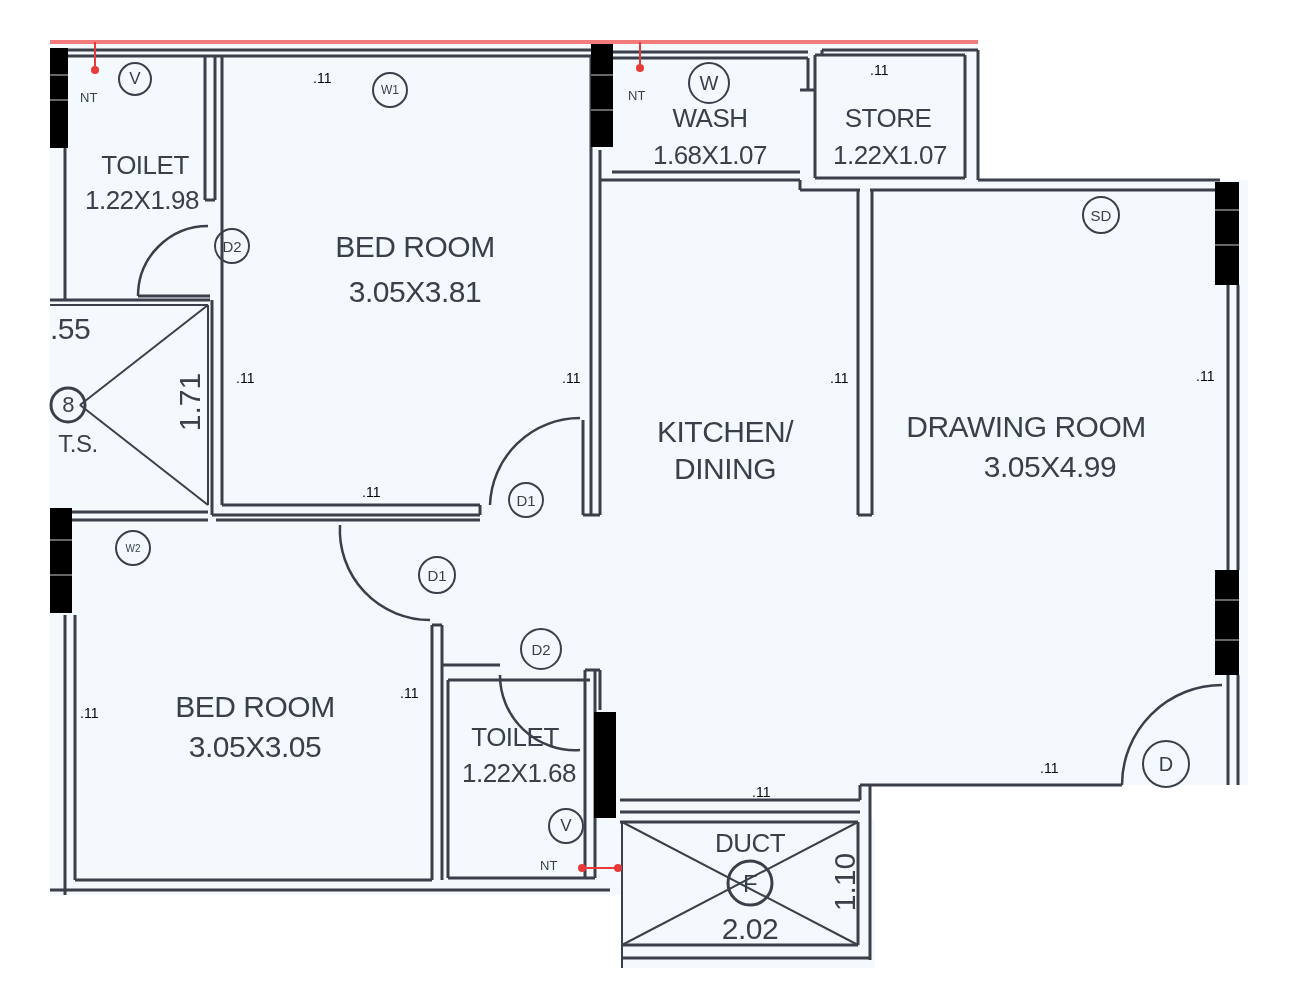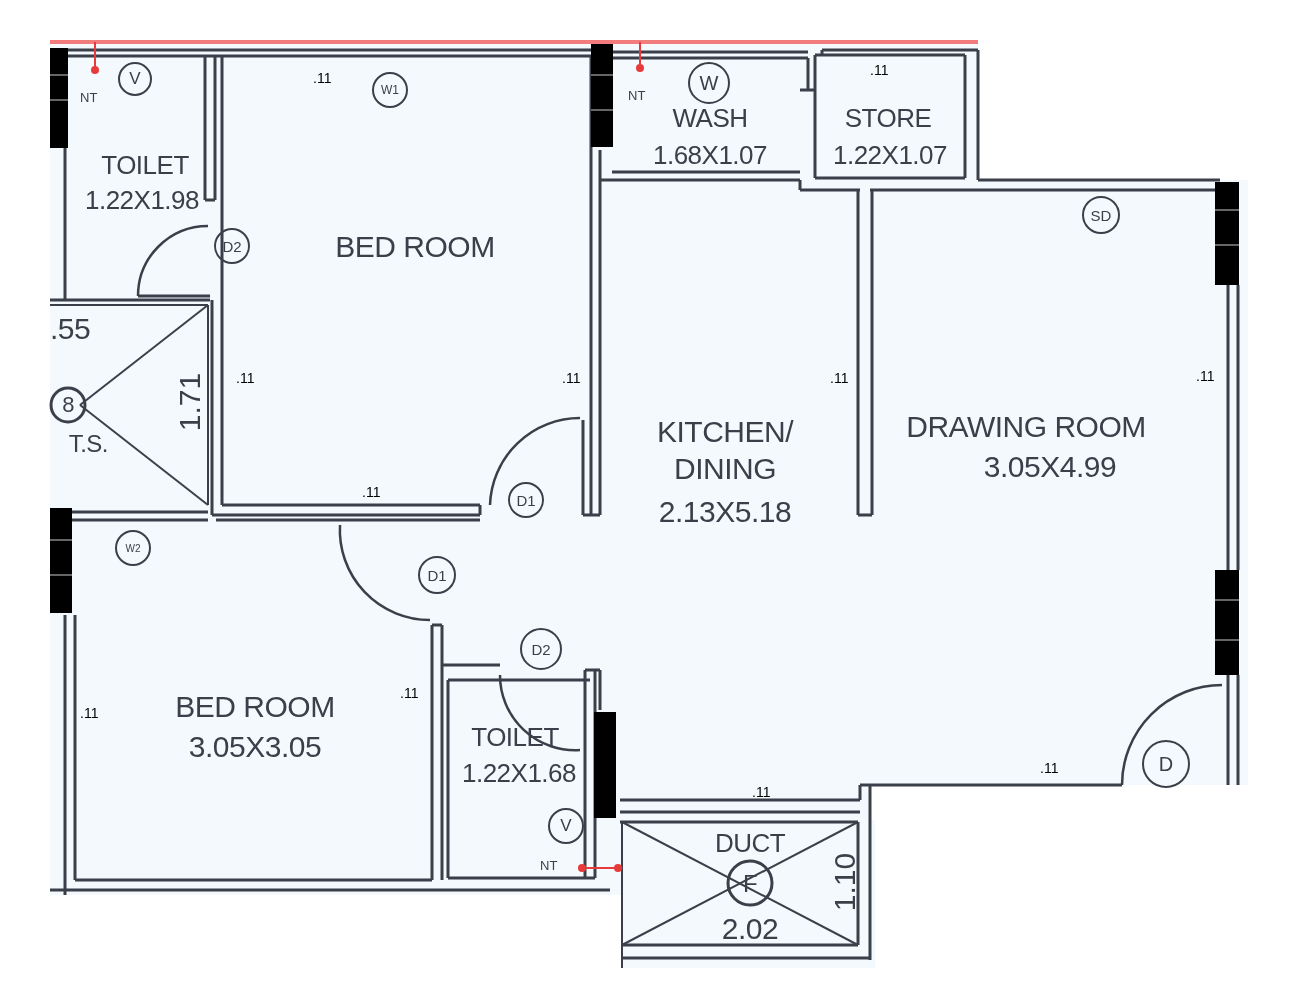--- a/index.html
+++ b/index.html
@@ -158,48 +158,48 @@
 
     <rect x="875" y="790" width="425" height="210" fill="#fff"></rect>
     <rect x="0" y="897" width="620" height="103" fill="#fff"></rect>
   </svg>
 
   
   <div class="lbl small-name" style="left:85px;top:150px;width:120px;">TOILET</div>
   <div class="lbl small-name" style="left:72px;top:185px;width:140px;">1.22X1.98</div>
 
   <div class="lbl room-name" style="left:300px;top:230px;width:230px;">BED ROOM</div>
+  <div class="lbl room-dim" style="left:300px;top:275px;width:230px;">3.05X3.81</div>
 
   <div class="lbl small-name" style="left:640px;top:103px;width:140px;">WASH</div>
   <div class="lbl small-name" style="left:635px;top:140px;width:150px;">1.68X1.07</div>
 
   <div class="lbl small-name" style="left:818px;top:103px;width:140px;">STORE</div>
   <div class="lbl small-name" style="left:815px;top:140px;width:150px;">1.22X1.07</div>
 
   <div class="lbl room-name" style="left:610px;top:452px;width:230px;">DINING</div>
   <div class="lbl room-name" style="left:610px;top:415px;width:230px;">KITCHEN/</div>
-  <div class="lbl room-dim" style="left:610px;top:495px;width:230px;">2.13X5.18</div>
 
   <div class="lbl room-name" style="left:866px;top:410px;width:320px;">DRAWING ROOM</div>
   <div class="lbl room-dim" style="left:890px;top:450px;width:320px;">3.05X4.99</div>
 
   <div class="lbl room-name" style="left:140px;top:690px;width:230px;">BED ROOM</div>
   <div class="lbl room-dim" style="left:140px;top:730px;width:230px;">3.05X3.05</div>
 
   <div class="lbl small-name" style="left:450px;top:722px;width:130px;">TOILET</div>
   <div class="lbl small-name" style="left:450px;top:758px;width:138px;">1.22X1.68</div>
 
   <div class="lbl small-name" style="left:690px;top:828px;width:120px;">DUCT</div>
   <div class="lbl room-dim" style="left:690px;top:912px;width:120px;">2.02</div>
   <div class="vert" style="left:810px;top:865px;width:70px;text-align:center;">1.10</div>
   <div class="lbl" style="left:735px;top:870px;width:30px;font-size:24px;">F</div>
 
   <div class="lbl room-dim" style="left:50px;top:312px;width:50px;text-align:left;">.55</div>
   <div class="vert" style="left:155px;top:385px;width:70px;text-align:center;">1.71</div>
-  <div class="lbl" style="left:48px;top:430px;width:60px;font-size:24px;text-align:right;">T.S.</div>
+  <div class="lbl" style="left:48px;top:430px;width:60px;font-size:24px;text-align:center;">T.S.</div>
   <div class="lbl" style="left:55px;top:392px;width:26px;font-size:22px;">8</div>
 
   
   <div class="tag" style="left:118px;top:62px;width:34px;height:34px;">V</div>
   <div class="tag" style="left:372px;top:72px;width:36px;height:36px;font-size:12px;">W1</div>
   <div class="tag" style="left:688px;top:62px;width:42px;height:42px;font-size:20px;">W</div>
   <div class="tag" style="left:214px;top:228px;width:36px;height:36px;font-size:15px;">D2</div>
   <div class="tag" style="left:1082px;top:196px;width:38px;height:38px;font-size:15px;">SD</div>
   <div class="tag" style="left:508px;top:482px;width:36px;height:36px;font-size:15px;">D1</div>
   <div class="tag" style="left:418px;top:556px;width:38px;height:38px;font-size:15px;">D1</div>

